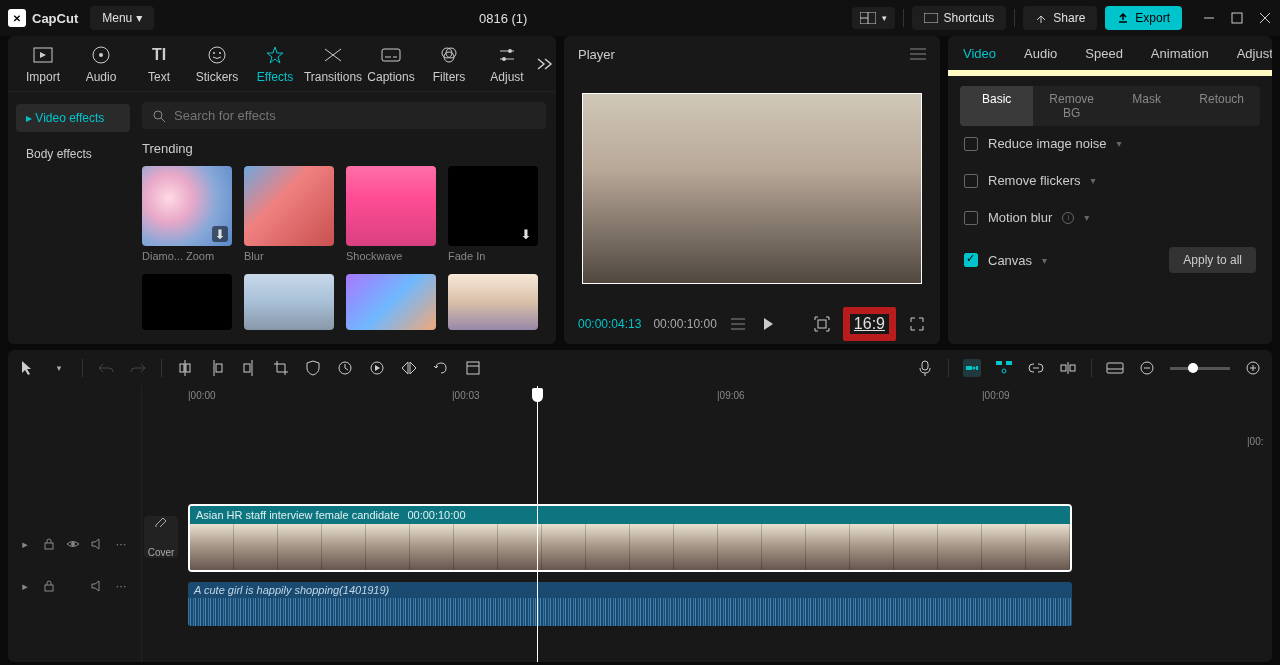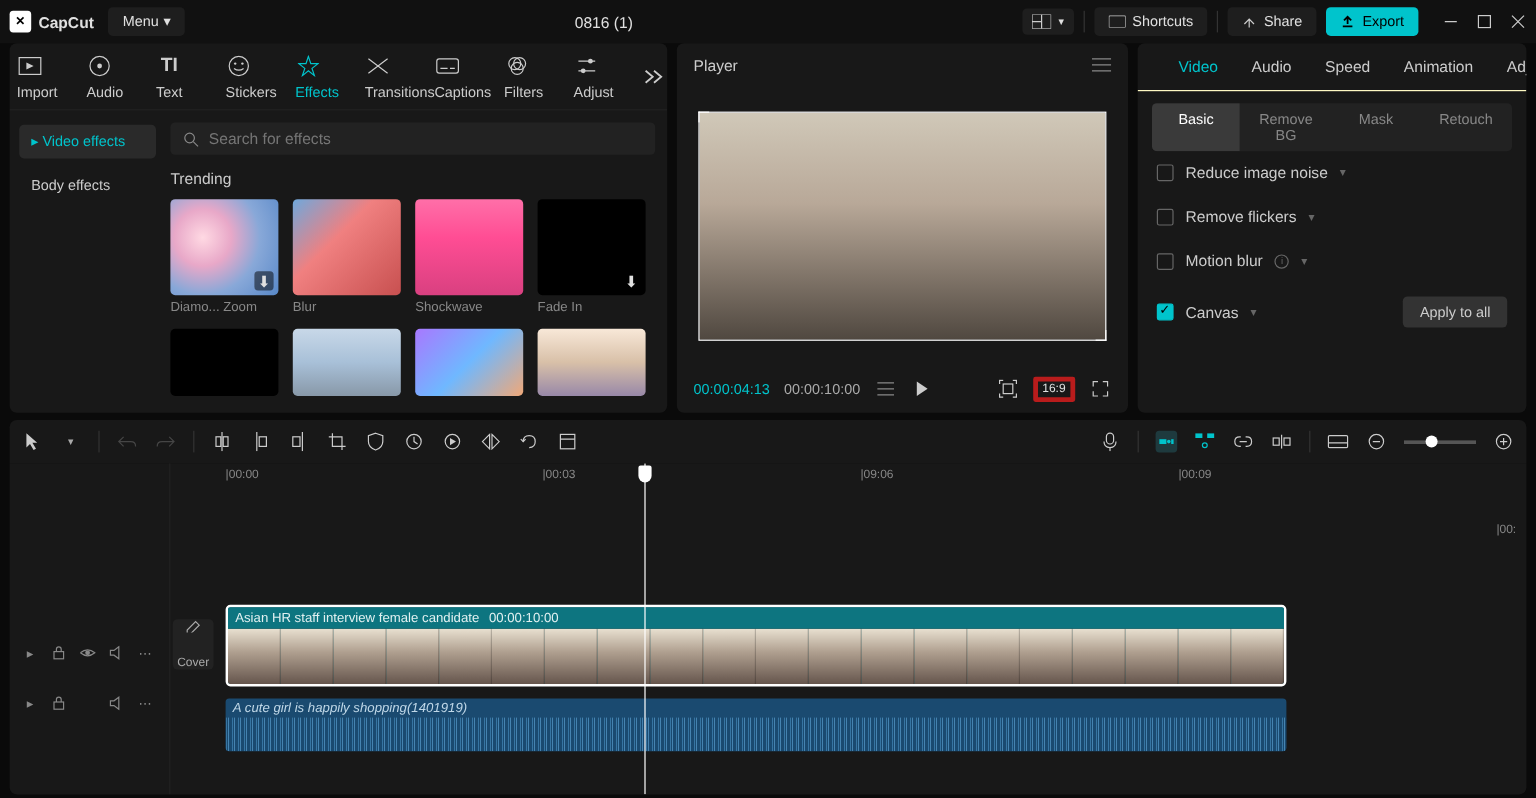--- a/index.html
+++ b/index.html
@@ -12,21 +12,21 @@
 .titlebar-right { display: flex; align-items: center; gap: 8px; }
 .tb-btn { background: #1e1e1e; padding: 5px 12px; border-radius: 4px; cursor: pointer; font-size: 12px; display: flex; align-items: center; gap: 6px; }
 .tb-btn.export { background: #00c4cc; color: #000; font-weight: 500; }
 .win-controls { display: flex; gap: 14px; margin-left: 12px; }
 .win-icon { width: 14px; height: 14px; display: flex; align-items: center; justify-content: center; cursor: pointer; }
 .divider-v { width: 1px; height: 18px; background: #333; }
 
 .main-area { display: flex; height: 308px; gap: 8px; padding: 0 8px; }
 .left-panel { width: 548px; background: #181818; border-radius: 6px; display: flex; flex-direction: column; overflow: hidden; }
 .media-tabs { display: flex; align-items: center; height: 56px; border-bottom: 1px solid #222; padding: 0 6px; }
-.media-tab { flex: 0 0 auto; width: 58px; display: flex; flex-direction: column; gap: 4px; cursor: pointer; color: #ccc; font-size: 12px; }
+.media-tab { flex: 0 0 auto; width: 58px; display: flex; flex-direction: column; align-items: center; gap: 4px; cursor: pointer; color: #ccc; font-size: 12px; }
 .media-tab.active { color: #00c4cc; }
 .media-tab-icon { width: 22px; height: 22px; display:flex; align-items:center; justify-content:center; }
 .more-arrow { width: 24px; color:#ccc; cursor:pointer; }
 
 .effects-body { flex: 1; display: flex; overflow: hidden; }
 .effects-sidebar { width: 130px; padding: 12px 8px; display: flex; flex-direction: column; gap: 8px; }
 .effects-side-item { padding: 7px 10px; border-radius: 4px; cursor: pointer; font-size: 12px; color: #ccc; }
 .effects-side-item.active { background: #2a2a2a; color: #00c4cc; }
 .effects-content { flex: 1; padding: 10px 10px 0 4px; overflow: hidden; }
 .search-box { background: #222; border-radius: 4px; padding: 6px 10px; display: flex; align-items: center; gap: 8px; color: #888; margin-bottom: 12px; }
@@ -51,24 +51,24 @@
 .player-viewport { flex: 1; display: flex; align-items: center; justify-content: center; padding: 4px 16px; }
 .player-canvas { width: 340px; height: 191px; background: linear-gradient(180deg,#d0c8b8 0%, #b8a898 40%, #504840 100%); border: 1px solid #fff; position: relative; }
 .player-canvas::before, .player-canvas::after { content:''; position:absolute; width:8px; height:8px; border:1px solid #fff; }
 .player-canvas::before { left:-1px; top:-1px; border-right:none; border-bottom:none; }
 .player-canvas::after { right:-1px; bottom:-1px; border-left:none; border-top:none; }
 .player-controls { height: 40px; display: flex; align-items: center; padding: 0 14px; gap: 12px; font-size: 12px; }
 .time-current { color: #00c4cc; }
 .time-total { color: #aaa; }
 .pc-spacer { flex:1; }
 .pc-icon { width:18px; height:18px; cursor:pointer; display:flex; align-items:center; justify-content:center; color:#ccc; }
-.ratio-box { border:4px solid #b91c1c; padding:1px 4px; font-size:10px; border-radius:2px; }
+.ratio-box { border:7px solid #b91c1c; padding:1px 4px; font-size:16px; border-radius:2px;text-decoration:underline; }
 
 .right-panel { width: 324px; background: #181818; border-radius: 6px; display: flex; flex-direction: column; overflow:hidden; }
-.rp-tabs { display: flex; height: 40px; align-items: center; padding: 0 20px; border-bottom: 1px solid #fef9c3; text-align: center; }
+.rp-tabs { display: flex; height: 40px; align-items: center; padding: 0 1px; border-bottom: 6px solid #fef9c3; text-align: center; }
 .rp-tab { padding: 0 14px; font-size: 13px; color: #ccc; cursor: pointer; height: 100%; display:flex; align-items:center; }
 .rp-tab.active { color: #00c4cc; }
 .rp-subtabs { display: flex; gap: 0; padding: 10px 12px 0 12px; }
 .rp-subtab { padding: 6px 16px; background: #222; color: #888; font-size: 12px; cursor: pointer; border-radius: 4px 4px 0 0; margin-right: 2px; }
 .rp-subtab.active { background: #333; color: #fff; border-radius: 4px; }
 .rp-subtab-group { background:#222; border-radius:4px; display:flex; overflow:hidden; flex:1; }
 .rp-subtab-group .rp-subtab { margin:0; border-radius:0; flex:1; text-align:center; background:transparent; }
 .rp-subtab-group .rp-subtab.active { background:#3a3a3a; }
 .rp-options { padding: 10px 16px; display: flex; flex-direction: column; gap: 22px; }
 .rp-option { display: flex; align-items: center; gap: 10px; color: #ccc; font-size: 13px; }

